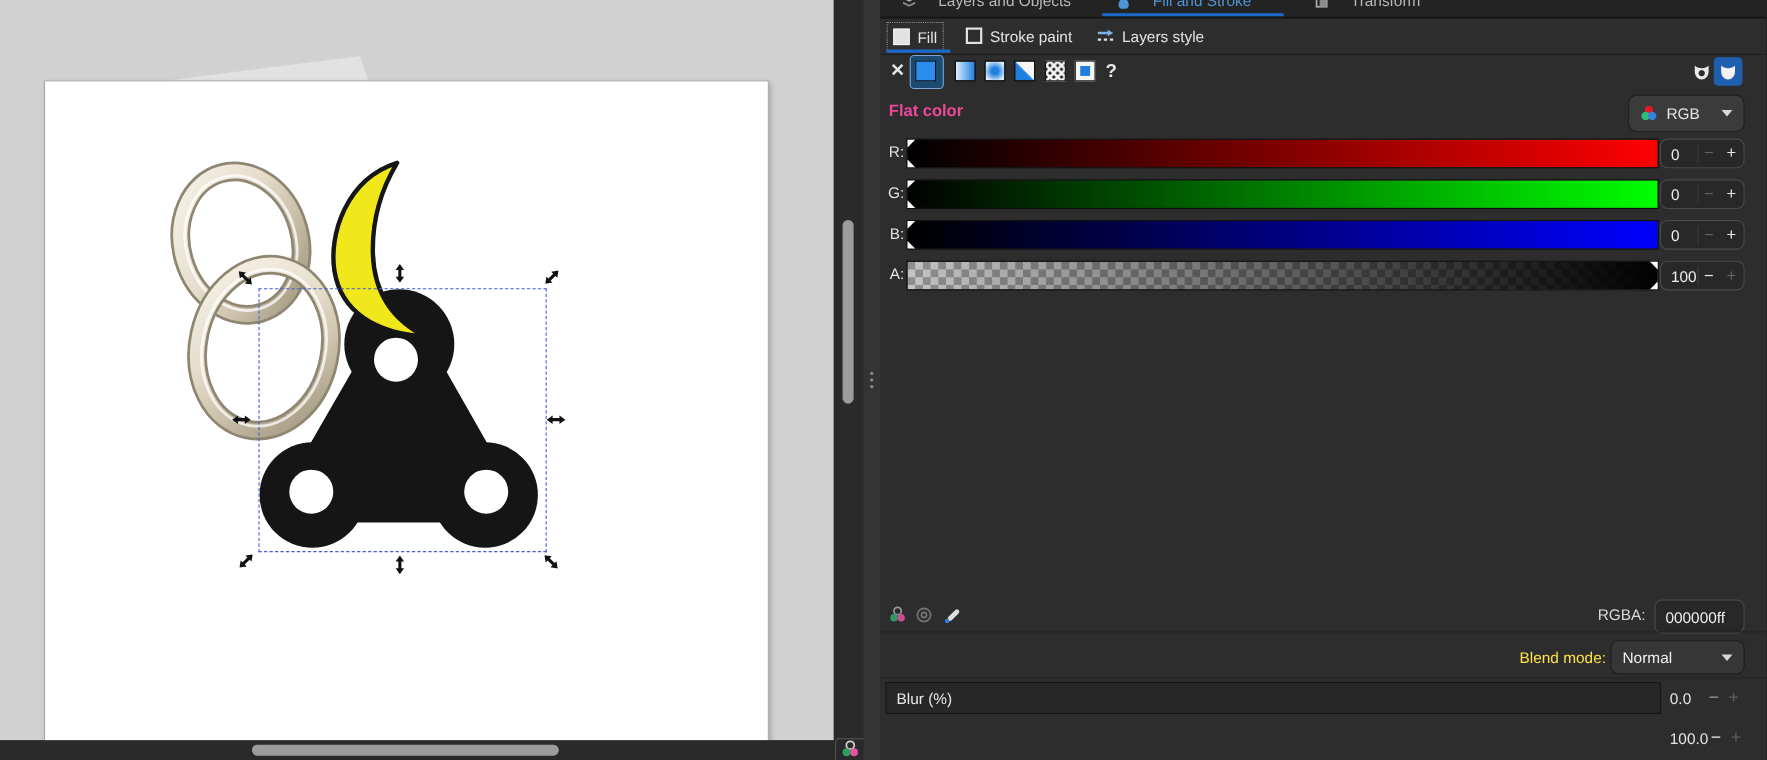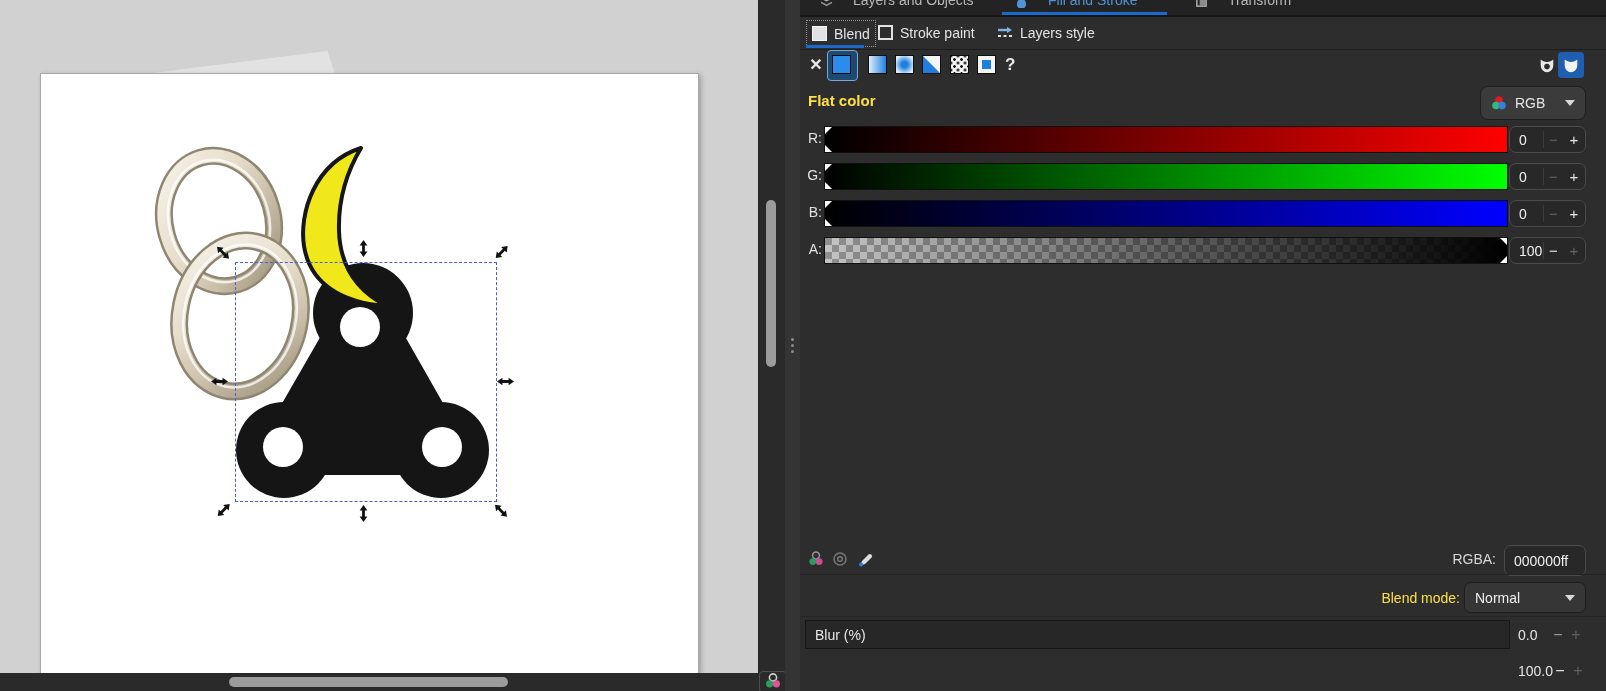--- a/index.html
+++ b/index.html
@@ -57,21 +57,21 @@
   .pbtn .sw{position:absolute;inset:2px;border:1px solid #0e0e0e;}
   .pbtn-selwrap{position:absolute;left:27px;top:0;width:29px;height:29px;background:#1c4a70;
                 border:1px solid #7aa7d8;border-radius:4px;}
   .x-glyph{position:absolute;left:8px;top:4px;width:16px;height:22px;color:#e8e8e8;
            font-size:16px;font-weight:bold;line-height:22px;text-align:center;}
   .q-glyph{position:absolute;left:205px;top:3px;color:#e8e8e8;font-size:17px;font-weight:bold;line-height:23px;}
   .frbtn{position:absolute;top:2px;width:26px;height:26px;border-radius:4px;
          display:flex;align-items:center;justify-content:center;}
   .frbtn.selected{background:#1f5fb0;}
 
-  .flat-title{left:8px;top:92px;font-size:15px;font-weight:bold;color:#fde047;text-align:right;}
+  .flat-title{left:8px;top:92px;font-size:15px;font-weight:bold;color:#ec4899;text-align:right;}
   .rgb-dd{left:680px;top:86px;width:106px;height:34px;background:#3b3b3b;border:1px solid #1f1f1f;
           border-radius:8px;display:flex;align-items:center;gap:8px;padding:0 10px;box-sizing:border-box;}
   .caret{width:0;height:0;border-left:5px solid transparent;border-right:5px solid transparent;
          border-top:6px solid #d8d8d8;margin-left:auto;}
 
   .ch-row{position:absolute;left:0;width:806px;height:27px;}
   .ch-label{position:absolute;left:4px;top:4px;width:18px;text-align:right;color:#e2e2e2;}
   .ch-slider{position:absolute;left:24px;top:0;width:684px;height:27px;border:1px solid #101010;box-sizing:border-box;}
   .ch-slider .mk{position:absolute;width:0;height:0;}
   .mk.tl{left:0;top:0;border-left:7px solid #fff;border-bottom:7px solid transparent;}
@@ -244,21 +244,21 @@
         </svg>
         <span class="lbl" data-interactable="false">Transform</span>
       </div>
     </div>
     <div class="abs tab-underline" data-interactable="false"></div>
     <div class="abs tabbar-sep" data-interactable="false"></div>
 
     <div class="abs subtabs" data-interactable="false">
       <div class="subtab focused" style="left:6px;" data-interactable="true">
         <span class="fill-sq" data-interactable="false"></span>
-        <span data-interactable="false">Blend</span>
+        <span data-interactable="false">Fill</span>
       </div>
       <div class="subtab" style="left:78px;" data-interactable="true">
         <span class="stroke-sq" data-interactable="false"></span>
         <span data-interactable="false">Stroke paint</span>
       </div>
       <div class="subtab" style="left:197px;" data-interactable="true">
         <svg width="16" height="13" viewBox="0 0 16 13" data-interactable="false">
           <path d="M1 4 H11" stroke="#7fb3e8" stroke-width="2.4"></path>
           <path d="M10 1 L15 4 L10 7 Z" fill="#7fb3e8"></path>
           <path d="M1 10 H15" stroke="#e0e0e0" stroke-width="2" stroke-dasharray="3 2.5"></path>

